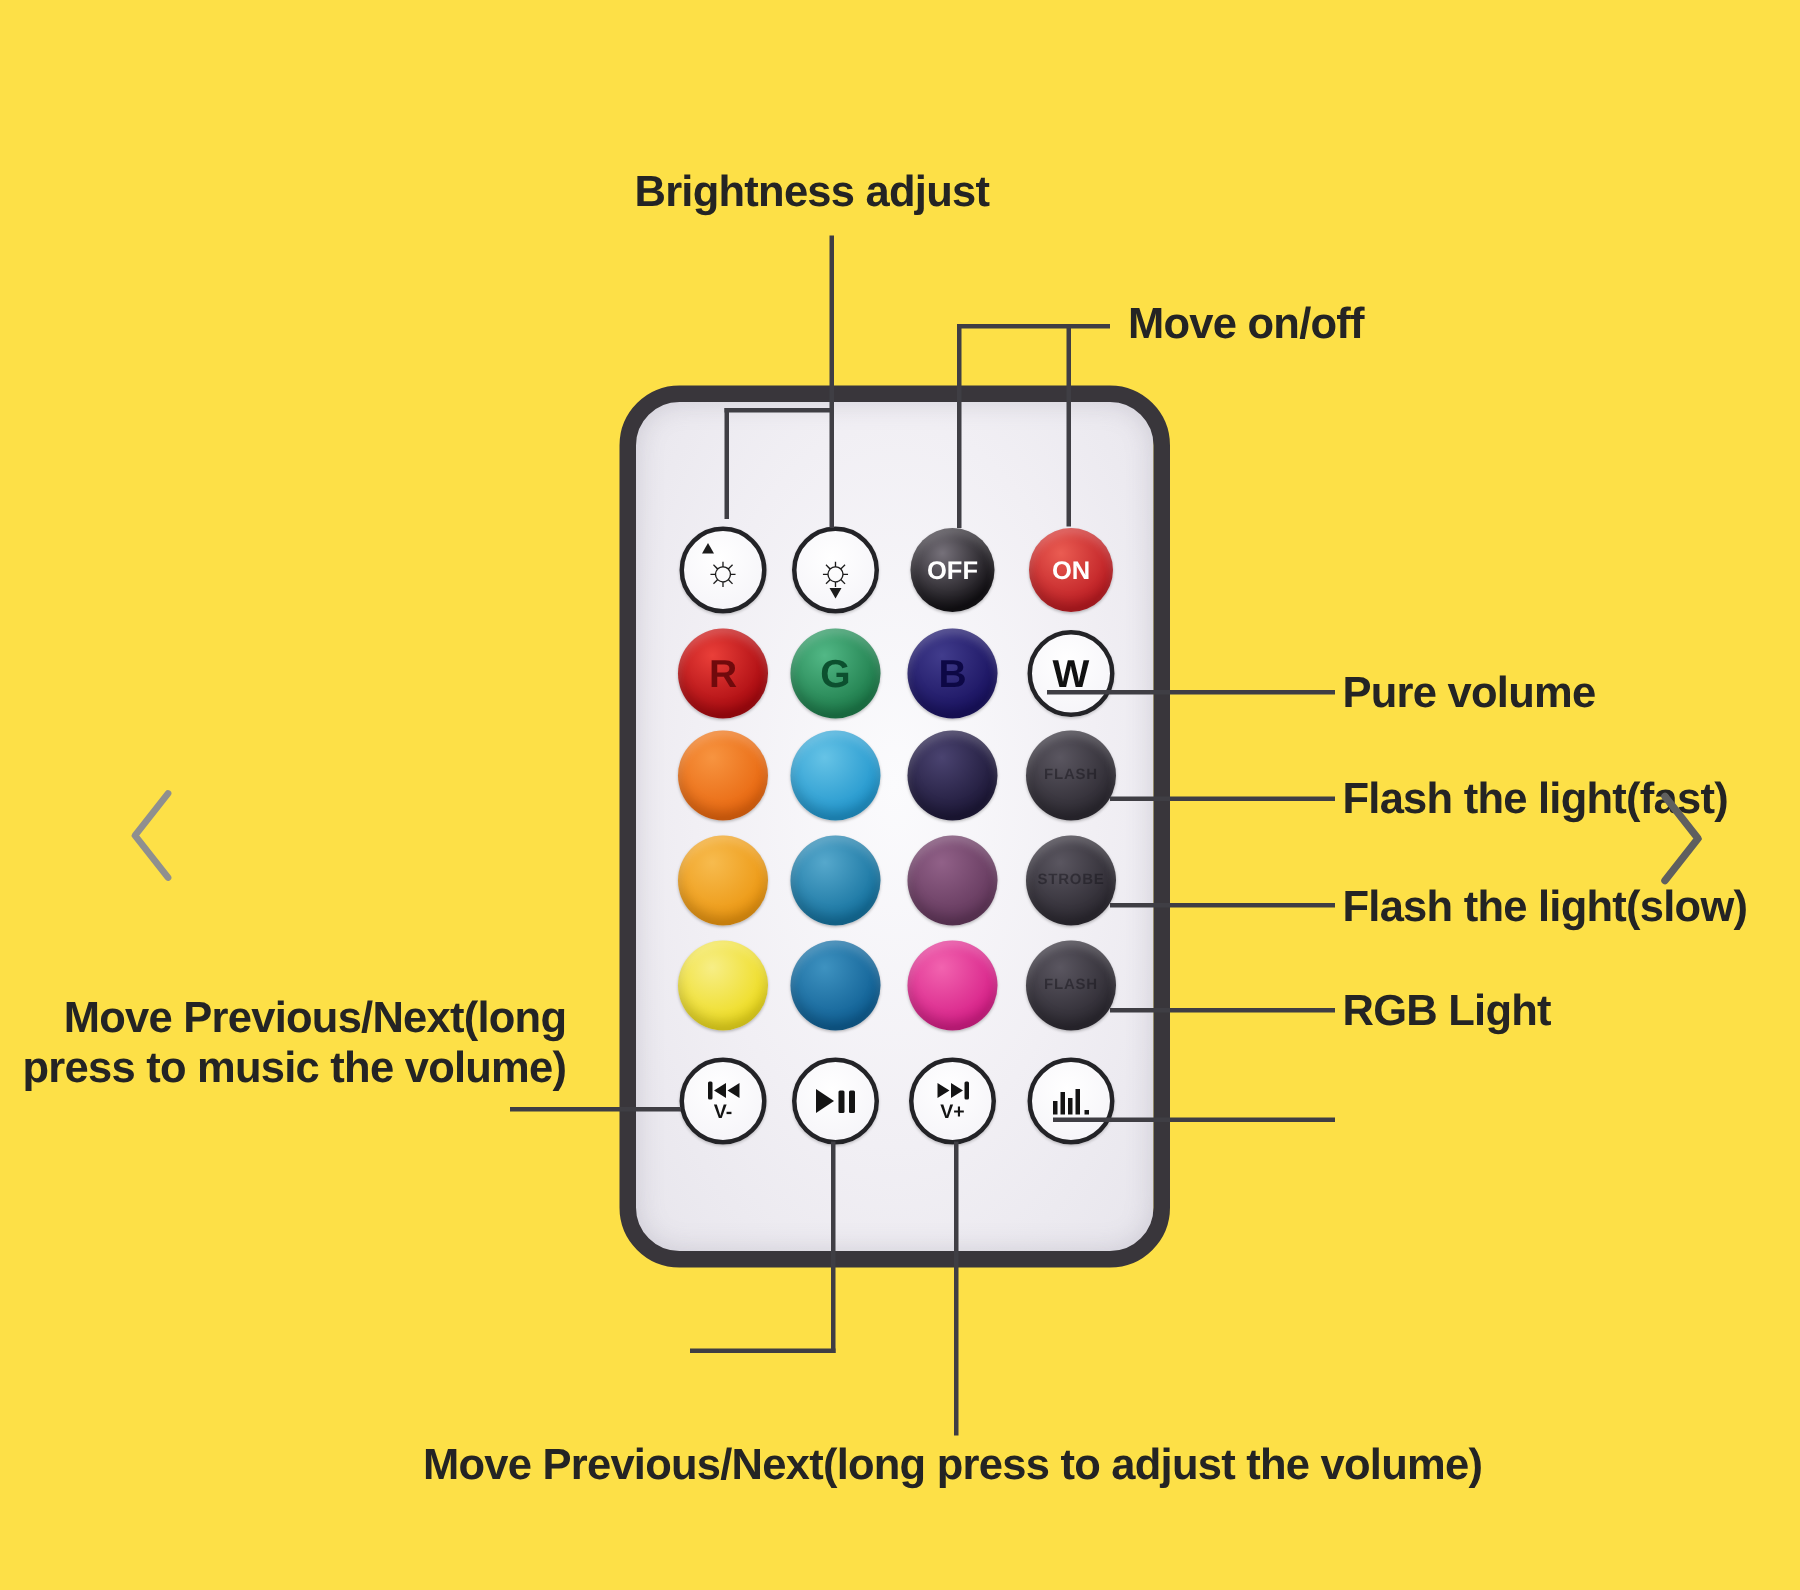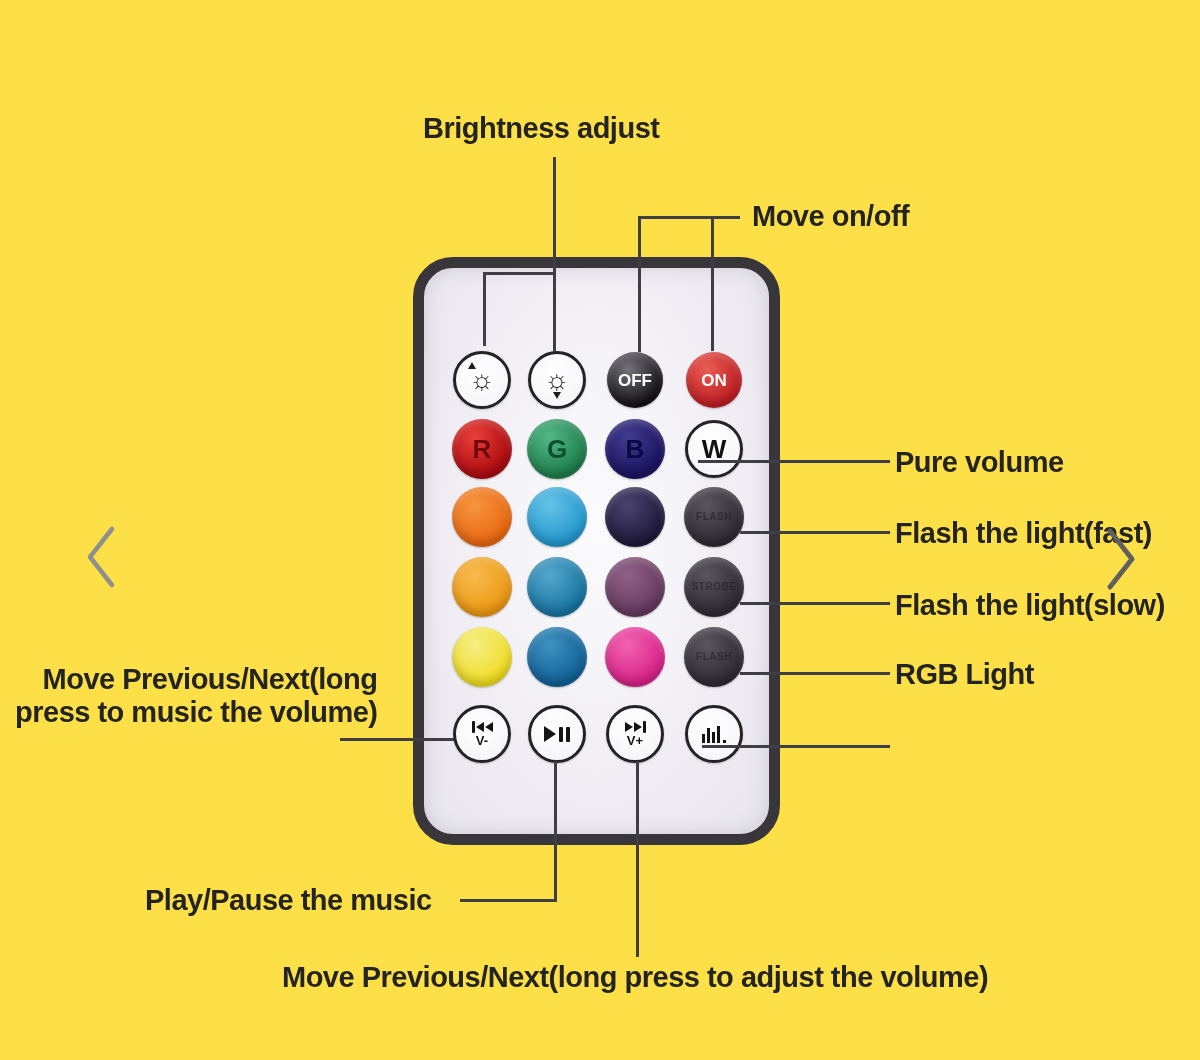--- a/index.html
+++ b/index.html
@@ -59,21 +59,20 @@
   <div class="ann" style="left:423px;top:112px;">Brightness adjust</div>
   <div class="ann" style="left:752px;top:200px;">Move on/off</div>
   <div class="ann" style="left:895px;top:446px;">Pure volume</div>
   <div class="ann" style="left:895px;top:517px;">Flash the light(fast)</div>
   <div class="ann" style="left:895px;top:589px;">Flash the light(slow)</div>
   <div class="ann" style="left:895px;top:658px;">RGB Light</div>
   <div class="ann" style="left:15px;top:663px;font-size:29px;text-align:right;">
     <div>Move Previous/Next(long</div>
     <div>press to music the volume)</div>
   </div>
-  <div class="ann" style="left:145px;top:884px;">Play/Pause the music</div>
   <div class="ann" style="left:282px;top:961px;">Move Previous/Next(long press to adjust the volume)</div>
 
   <div class="ln" style="left:553px;top:157px;width:3px;height:195px;"></div>
   <div class="ln" style="left:483px;top:272px;width:73px;height:3px;"></div>
   <div class="ln" style="left:483px;top:272px;width:3px;height:74px;"></div>
   <div class="ln" style="left:638px;top:216px;width:102px;height:3px;"></div>
   <div class="ln" style="left:638px;top:216px;width:3px;height:136px;"></div>
   <div class="ln" style="left:711px;top:216px;width:3px;height:135px;"></div>
   <div class="ln" style="left:698px;top:460px;width:192px;height:3px;z-index:6;"></div>
   <div class="ln" style="left:740px;top:531px;width:150px;height:3px;"></div>

